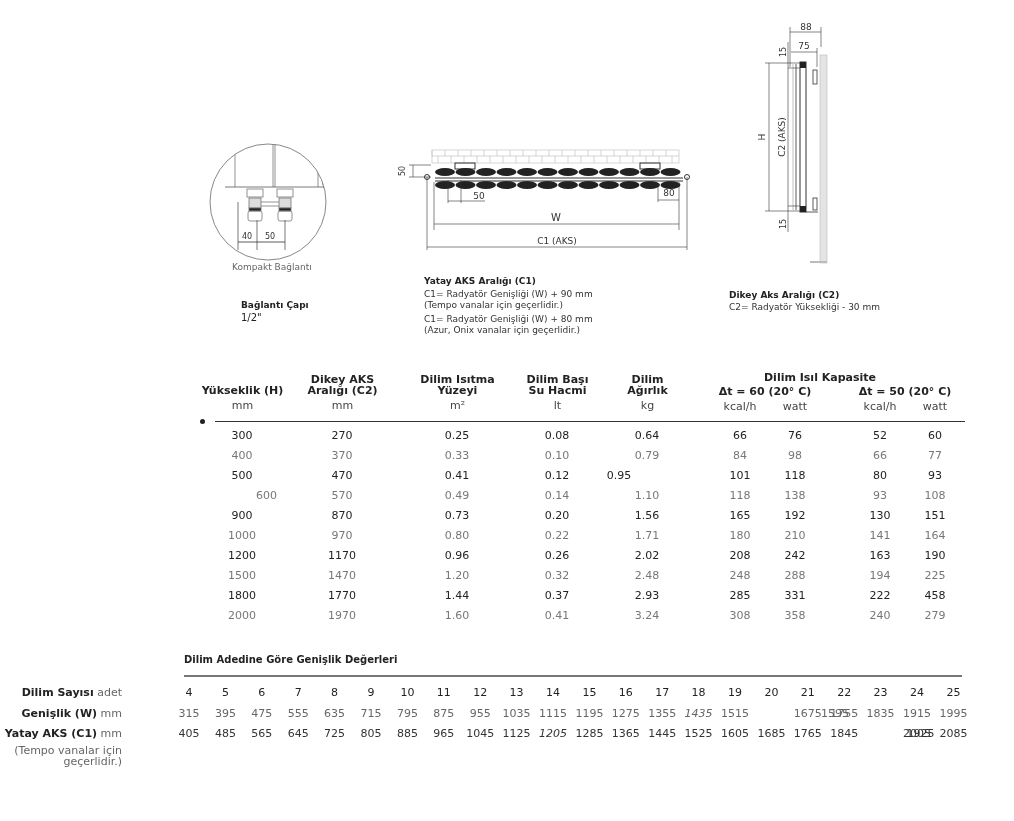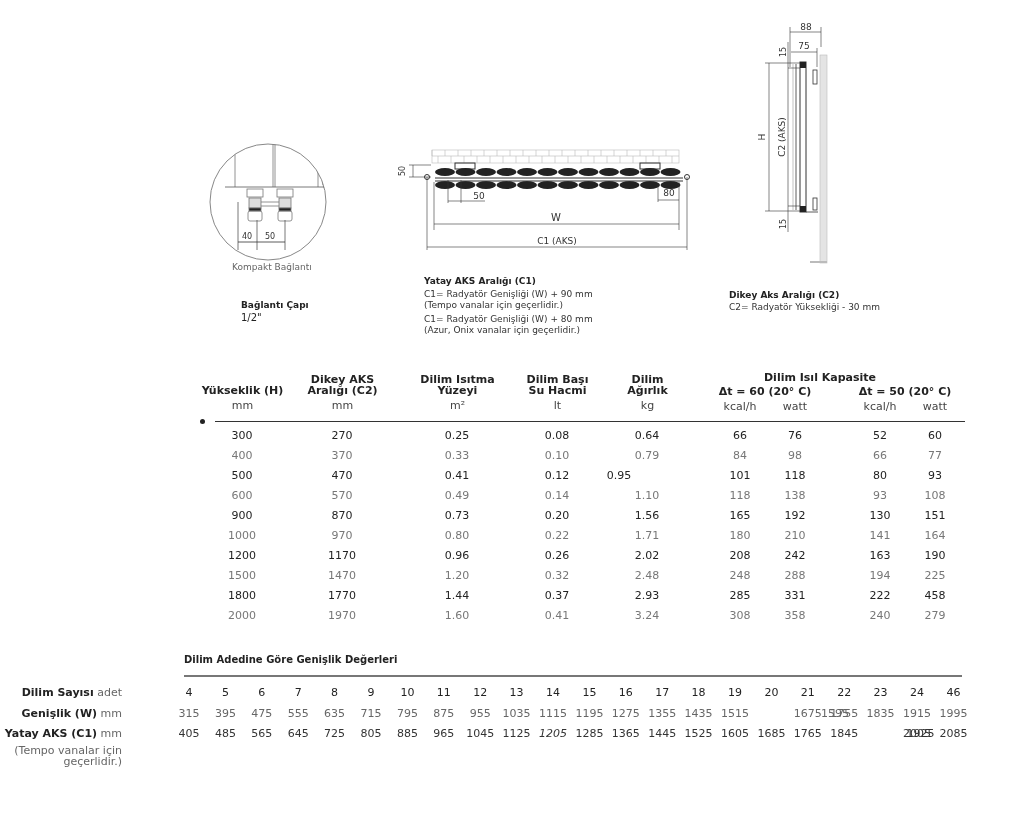--- a/index.html
+++ b/index.html
@@ -280,21 +280,21 @@
       <div class="cell" style="left: 307px; top: 469px;">470</div>
       <div class="cell" style="left: 422px; top: 469px;">0.41</div>
       <div class="cell" style="left: 522px; top: 469px;">0.12</div>
       <div class="cell" style="left: 584px; top: 469px;">0.95</div>
       <div class="cell" style="left: 705px; top: 469px;">101</div>
       <div class="cell" style="left: 760px; top: 469px;">118</div>
       <div class="cell" style="left: 845px; top: 469px;">80</div>
       <div class="cell" style="left: 900px; top: 469px;">93</div>
     </div>
     <div class="row-light">
-      <div class="cell" style="left: 207px; top: 489px;">600</div>
+      <div class="cell" style="left: 207px; top: 489px; text-align: right;">600</div>
       <div class="cell" style="left: 307px; top: 489px;">570</div>
       <div class="cell" style="left: 422px; top: 489px;">0.49</div>
       <div class="cell" style="left: 522px; top: 489px;">0.14</div>
       <div class="cell" style="left: 612px; top: 489px;">1.10</div>
       <div class="cell" style="left: 705px; top: 489px;">118</div>
       <div class="cell" style="left: 760px; top: 489px;">138</div>
       <div class="cell" style="left: 845px; top: 489px;">93</div>
       <div class="cell" style="left: 900px; top: 489px;">108</div>
     </div>
     <div class="row-dark">
@@ -389,36 +389,36 @@
     <div class="wt-cell" style="left: 571.4px; top: 686px; color: rgb(34, 34, 34);">15</div>
     <div class="wt-cell" style="left: 607.8px; top: 686px; color: rgb(34, 34, 34);">16</div>
     <div class="wt-cell" style="left: 644.2px; top: 686px; color: rgb(34, 34, 34);">17</div>
     <div class="wt-cell" style="left: 680.6px; top: 686px; color: rgb(34, 34, 34);">18</div>
     <div class="wt-cell" style="left: 717px; top: 686px; color: rgb(34, 34, 34);">19</div>
     <div class="wt-cell" style="left: 753.4px; top: 686px; color: rgb(34, 34, 34);">20</div>
     <div class="wt-cell" style="left: 789.8px; top: 686px; color: rgb(34, 34, 34);">21</div>
     <div class="wt-cell" style="left: 826.2px; top: 686px; color: rgb(34, 34, 34);">22</div>
     <div class="wt-cell" style="left: 862.6px; top: 686px; color: rgb(34, 34, 34);">23</div>
     <div class="wt-cell" style="left: 899px; top: 686px; color: rgb(34, 34, 34);">24</div>
-    <div class="wt-cell" style="left: 935.4px; top: 686px; color: rgb(34, 34, 34);">46</div>
+    <div class="wt-cell" style="left: 935.4px; top: 686px; color: rgb(34, 34, 34);">25</div>
     <div class="wt-cell" style="left: 171px; top: 707px; color: rgb(102, 102, 102);">315</div>
     <div class="wt-cell" style="left: 207.4px; top: 707px; color: rgb(102, 102, 102);">395</div>
     <div class="wt-cell" style="left: 243.8px; top: 707px; color: rgb(102, 102, 102);">475</div>
     <div class="wt-cell" style="left: 280.2px; top: 707px; color: rgb(102, 102, 102);">555</div>
     <div class="wt-cell" style="left: 316.6px; top: 707px; color: rgb(102, 102, 102);">635</div>
     <div class="wt-cell" style="left: 353px; top: 707px; color: rgb(102, 102, 102);">715</div>
     <div class="wt-cell" style="left: 389.4px; top: 707px; color: rgb(102, 102, 102);">795</div>
     <div class="wt-cell" style="left: 425.8px; top: 707px; color: rgb(102, 102, 102);">875</div>
     <div class="wt-cell" style="left: 462.2px; top: 707px; color: rgb(102, 102, 102);">955</div>
     <div class="wt-cell" style="left: 498.6px; top: 707px; color: rgb(102, 102, 102);">1035</div>
     <div class="wt-cell" style="left: 535px; top: 707px; color: rgb(102, 102, 102);">1115</div>
     <div class="wt-cell" style="left: 571.4px; top: 707px; color: rgb(102, 102, 102);">1195</div>
     <div class="wt-cell" style="left: 607.8px; top: 707px; color: rgb(102, 102, 102);">1275</div>
     <div class="wt-cell" style="left: 644.2px; top: 707px; color: rgb(102, 102, 102);">1355</div>
-    <div class="wt-cell" style="left: 680.6px; top: 707px; color: rgb(102, 102, 102);">1435</div>
+    <div class="wt-cell" style="left: 680.6px; top: 707px; color: rgb(102, 102, 102); font-style: italic;">1435</div>
     <div class="wt-cell" style="left: 717px; top: 707px; color: rgb(102, 102, 102);">1515</div>
     <div class="wt-cell" style="left: 774px; top: 707px; color: rgb(102, 102, 102); margin-left: 43px;">1595</div>
     <div class="wt-cell" style="left: 789.8px; top: 707px; color: rgb(102, 102, 102);">1675</div>
     <div class="wt-cell" style="left: 826.2px; top: 707px; color: rgb(102, 102, 102);">1755</div>
     <div class="wt-cell" style="left: 862.6px; top: 707px; color: rgb(102, 102, 102);">1835</div>
     <div class="wt-cell" style="left: 899px; top: 707px; color: rgb(102, 102, 102);">1915</div>
     <div class="wt-cell" style="left: 935.4px; top: 707px; color: rgb(102, 102, 102);">1995</div>
     <div class="wt-cell" style="left: 171px; top: 727px; color: rgb(51, 51, 51);">405</div>
     <div class="wt-cell" style="left: 207.4px; top: 727px; color: rgb(51, 51, 51);">485</div>
     <div class="wt-cell" style="left: 243.8px; top: 727px; color: rgb(51, 51, 51);">565</div>

